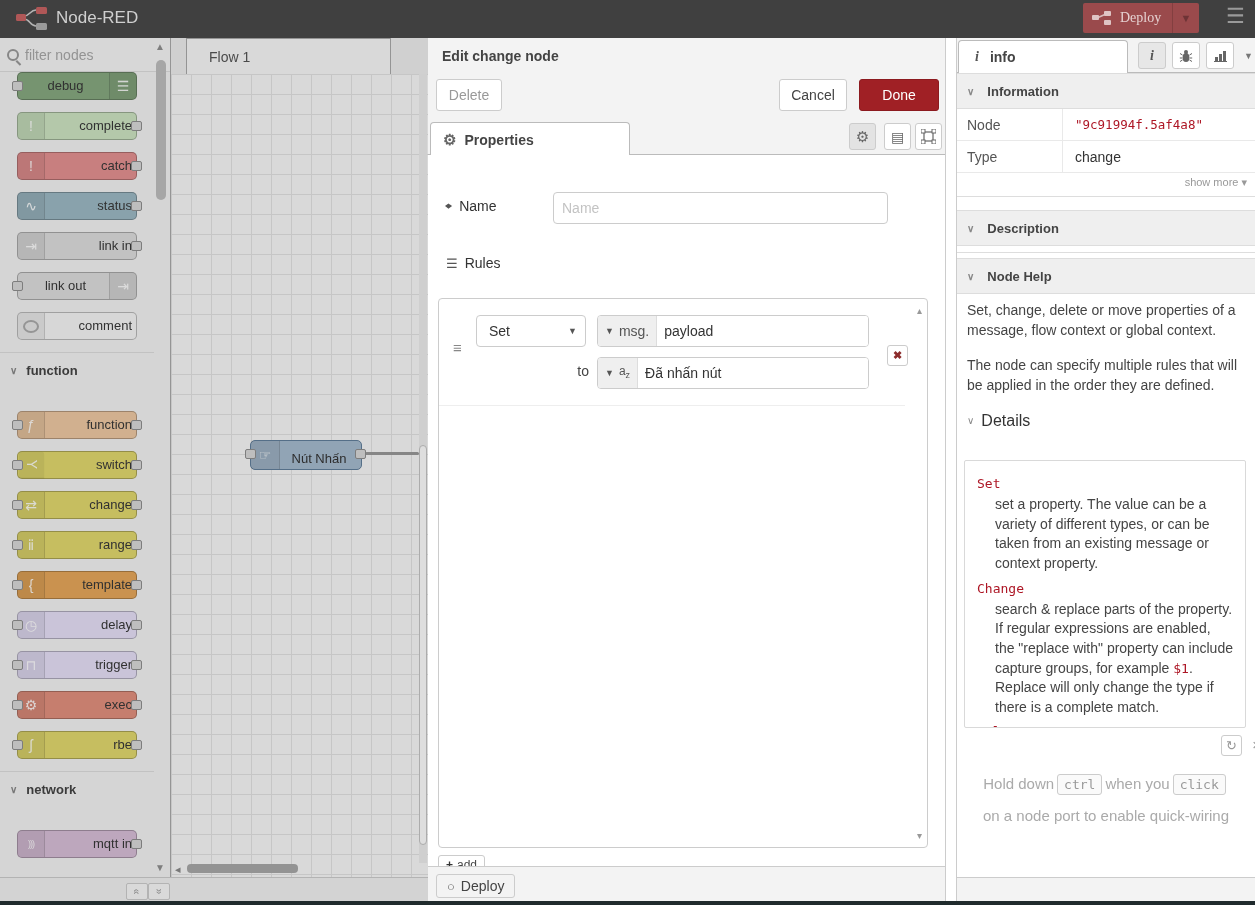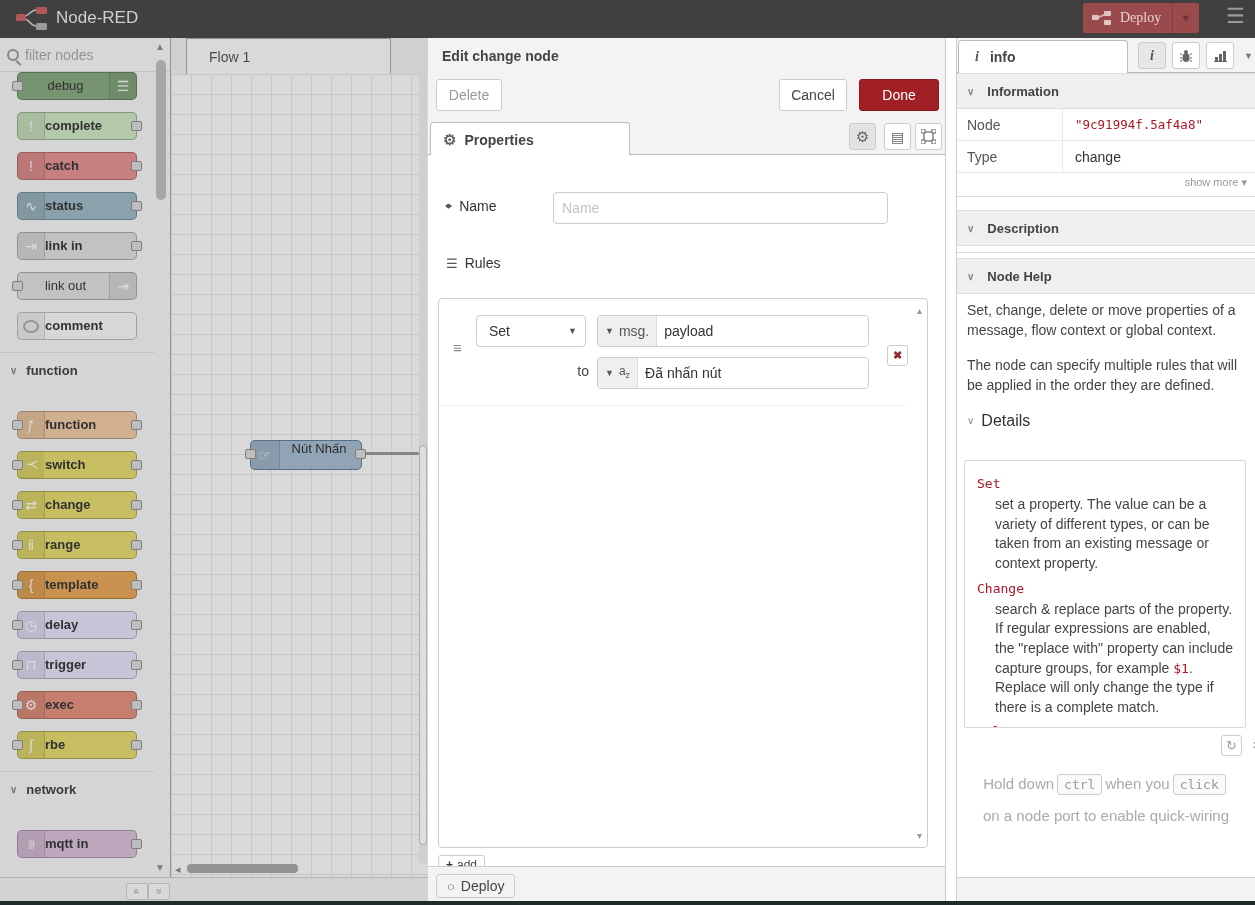--- a/index.html
+++ b/index.html
@@ -32,21 +32,21 @@
   .pal-cat{height:34px;margin-top:10px;border-top:1px solid #ddd;display:flex;align-items:center;gap:9px;
     padding-left:10px;font-weight:bold;font-size:13px;color:#444;cursor:pointer;}
   .cat-caret{color:#888;font-size:10px;}
   .pal-nodes.padded{padding-top:24px;}
   .pnode{position:relative;width:118px;height:26px;margin:0 auto 12px auto;border:1px solid rgba(0,0,0,0.25);
     border-radius:5px;cursor:move;font-size:13px;color:#383838;}
   .picon{position:absolute;top:0;bottom:0;width:26px;background:rgba(0,0,0,0.06);display:flex;align-items:center;
     justify-content:center;color:rgba(255,255,255,0.88);font-size:14px;}
   .icon-left .picon{left:0;border-right:1px solid rgba(0,0,0,0.12);border-radius:4px 0 0 4px;}
   .icon-right .picon{right:0;border-left:1px solid rgba(0,0,0,0.12);border-radius:0 4px 4px 0;}
-  .icon-left .plabel{position:absolute;left:27px;right:4px;top:5px;text-align:left;font-weight:bold;}
+  .icon-left .plabel{position:absolute;left:27px;right:4px;top:5px;text-align:right;}
   .icon-right .plabel{position:absolute;left:4px;right:27px;top:5px;text-align:center;}
   .picon.rot{transform:rotate(90deg);}
   .picon.small{font-size:9px;letter-spacing:-1px;}
   .bubble{display:inline-block;width:12px;height:9px;border:2px solid #aaa;border-radius:50%;}
   .port{position:absolute;width:9px;height:8px;background:#d9d9d9;border:1px solid #8f8f8f;border-radius:2px;top:8px;}
   .port.pl{left:-6px;}
   .port.pr{right:-6px;}
   .pal-scroll-up{position:absolute;left:155px;top:3px;color:#909090;font-size:10px;cursor:pointer;}
   .pal-scroll-dn{position:absolute;left:155px;bottom:4px;color:#909090;font-size:10px;cursor:pointer;}
   .pal-thumb{position:absolute;left:156px;top:22px;width:10px;height:140px;background:#bdbdbd;border-radius:5px;cursor:pointer;}
@@ -55,21 +55,21 @@
   .canvas{position:absolute;left:171px;top:0;width:257px;height:839px;background:#f0f0f0;overflow:hidden;}
   .tabbar{position:absolute;left:0;top:0;right:0;height:36px;background:#ededed;border-bottom:1px solid #b3b3b3;}
   .flowtab{position:absolute;left:15px;top:0;width:205px;height:36px;background:#f7f7f7;border:1px solid #a9a9a9;
     border-bottom:none;box-sizing:border-box;display:flex;align-items:center;padding-left:22px;color:#555;cursor:pointer;}
   .grid{position:absolute;left:0;top:36px;right:0;bottom:0;background-color:#f7f7f7;
     background-image:linear-gradient(#e2e2e2 1px,transparent 1px),linear-gradient(90deg,#e2e2e2 1px,transparent 1px);
     background-size:20px 20px;}
   .flownode{position:absolute;left:79px;top:402px;width:110px;height:28px;background:#a6bbcf;border:1px solid #617f9b;
     border-radius:5px;font-size:13px;color:#333;cursor:move;}
   .flownode .picon{width:28px;}
-  .flownode .plabel{position:absolute;left:30px;right:4px;top:0;text-align:center;}
+  .flownode .plabel{position:absolute;left:30px;right:4px;top:10px;text-align:center;}
   .wire{position:absolute;left:194px;top:414px;width:54px;height:3px;background:#999;border-radius:2px;}
   .vscroll{position:absolute;right:1px;top:36px;width:8px;bottom:14px;background:#ececec;}
   .vscroll-thumb{position:absolute;left:0px;top:371px;width:8px;height:400px;background:#fdfdfd;border:1px solid #c4c4c4;border-radius:4px;box-sizing:border-box;}
   .hscroll{position:absolute;left:0;bottom:2px;height:12px;right:10px;}
   .hscroll-arrow{position:absolute;left:4px;top:0;color:#8a8a8a;font-size:11px;}
   .hscroll-thumb{position:absolute;left:16px;top:1px;width:111px;height:9px;background:#a8a8a8;border-radius:4px;}
   .ws-footer{position:absolute;left:0;top:839px;width:428px;height:24px;background:#f1f1f1;border-top:1px solid #ccc;}
   .pal-foot-btn{position:absolute;top:5px;width:20px;height:15px;border:1px solid #ccc;border-radius:2px;background:#f7f7f7;
     color:#999;font-size:10px;display:flex;align-items:center;justify-content:center;cursor:pointer;}
   .pal-foot-btn span{display:inline-block;transform:rotate(90deg);}

